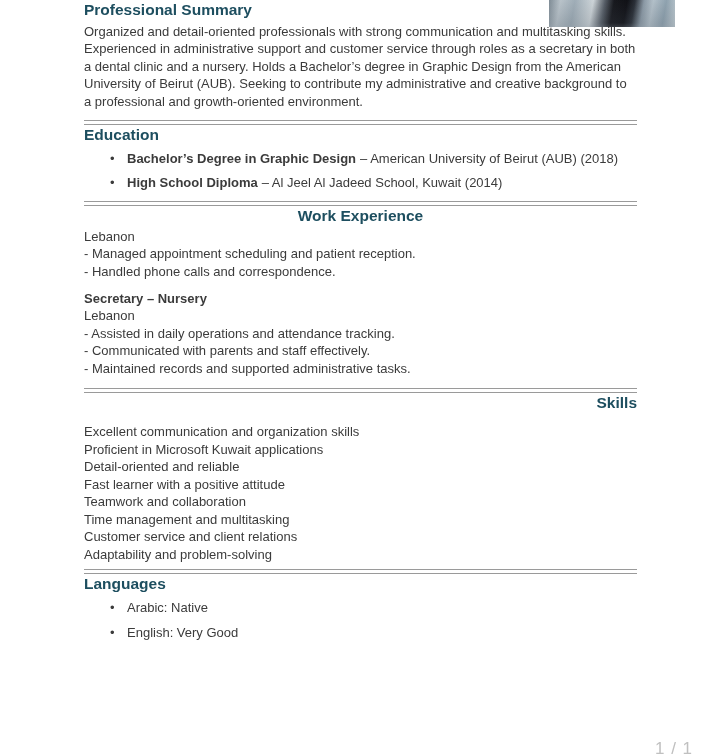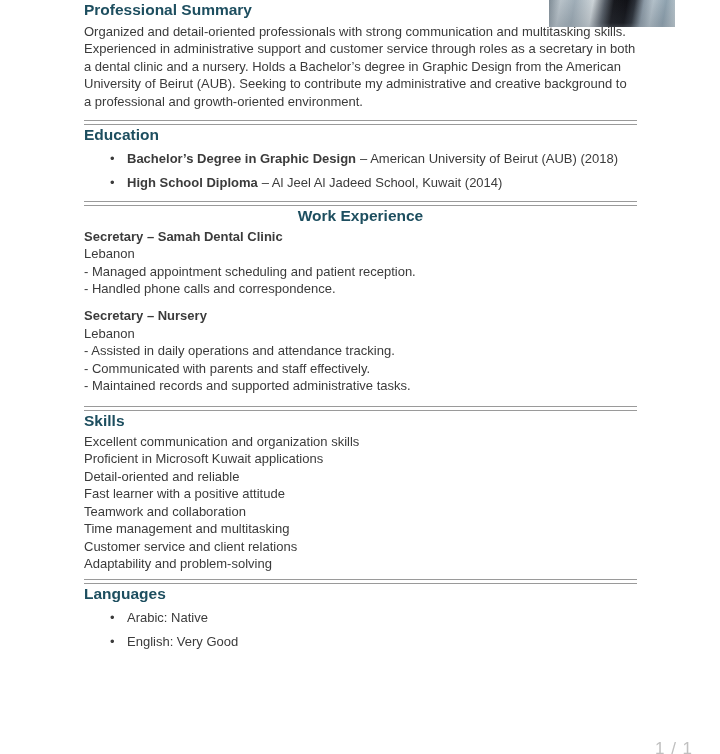--- a/index.html
+++ b/index.html
@@ -58,21 +58,21 @@
     height: 3px;
     border-top: 1px solid #9a9a9a;
     border-bottom: 1px solid #9a9a9a;
   }
   .mt14 { margin-top: 14px; }
   .mt10 { margin-top: 10px; }
   .mt18 { margin-top: 18px; }
   .mt20 { margin-top: 20px; text-align: center; }
   .mt9  { margin-top: 9px; }
   .mt11 { margin-top: 11px; }
-  .mt13 { margin-top: 13px; }
+  .mt13 { margin-top: 13px; text-align: right; }
   .mt16 { margin-top: 16px; }
   .mt6  { margin-top: 6px; }
   .bullet-list {
     margin-top: 6px;
   }
   .bullet-item {
     display: flex;
     align-items: flex-start;
     margin-bottom: 7px;
   }
@@ -95,21 +95,21 @@
   .job-block.second { margin-top: 10px; }
   .job-title {
     font-weight: 700;
     font-size: 13px;
     line-height: 17.4px;
   }
   .job-line {
     font-size: 13px;
     line-height: 17.4px;
   }
-  .skills-list { margin-top: 3px; }
+  .skills-list { margin-top: 11px; }
   .skill-line {
     font-size: 13px;
     line-height: 17.5px;
   }
   .page-indicator {
     position: absolute;
     left: 655px;
     top: 739px;
     font-size: 17px;
     line-height: 20px;
@@ -146,21 +146,20 @@
         </div>
       </div>
     </section>
 
     <div class="divider mt9"></div>
 
     <section>
       <h2 class="section-heading mt20">Work Experience</h2>
 
       <div class="job-block">
-        <div class="job-title">Secretary – Samah Dental Clinic</div>
         <div class="job-line">Lebanon</div>
         <div class="job-line">- Managed appointment scheduling and patient reception.</div>
         <div class="job-line">- Handled phone calls and correspondence.</div>
       </div>
 
       <div class="job-block second">
         <div class="job-title">Secretary – Nursery</div>
         <div class="job-line">Lebanon</div>
         <div class="job-line">- Assisted in daily operations and attendance tracking.</div>
         <div class="job-line">- Communicated with parents and staff effectively.</div>

